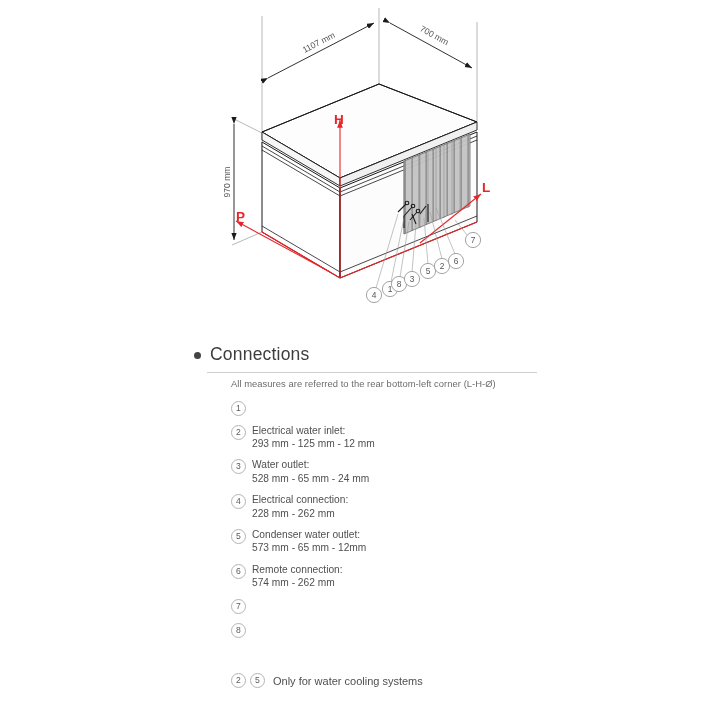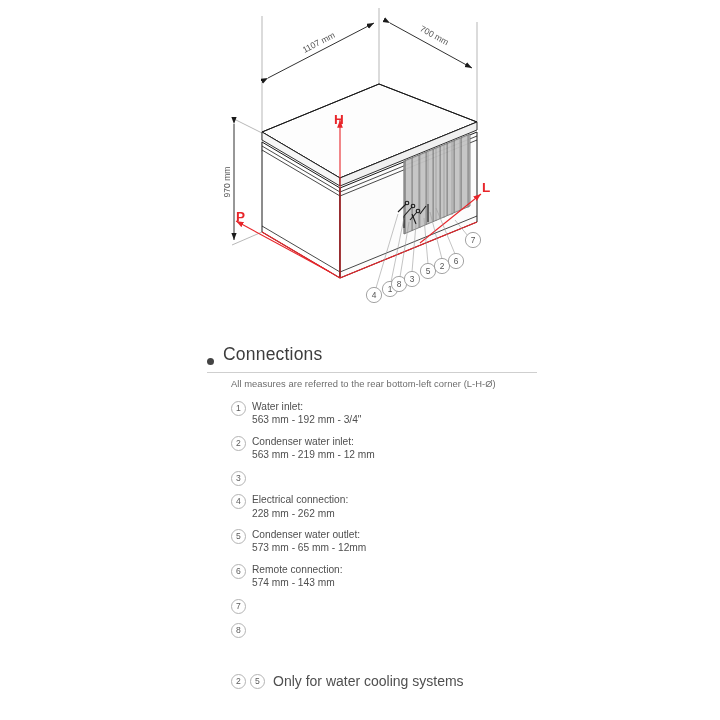--- a/index.html
+++ b/index.html
@@ -12,22 +12,22 @@
   #page{position:absolute;inset:0;}
 
   
   #drawing{position:absolute;left:0;top:0;width:720px;height:330px;}
 
   
   #connections{
     position:absolute;left:0;top:336px;width:720px;height:384px;
   }
   .sec-head{
-    position:absolute;left:207px;top:10px;width:330px;
-    display:flex;align-items:flex-end;gap:9px;
+    position:absolute;left:194px;top:10px;width:330px;
+    display:flex;align-items:center;gap:9px;
   }
   .sec-bullet{
     width:7px;height:7px;border-radius:50%;background:#444;
     display:block;flex:0 0 auto;position:relative;top:1px;
   }
   .sec-title{
     font-size:17.5px;color:#3d3d3d;letter-spacing:.2px;
     font-weight:400;line-height:1;
   }
   .sec-rule{
@@ -53,21 +53,21 @@
   }
   .conn-text{font-size:10.2px;line-height:13.2px;color:#4f4f4f;}
   .conn-label{display:block;}
   .conn-value{display:block;}
 
   .footer-note{
     position:absolute;left:231px;top:337px;
     display:flex;align-items:center;gap:4px;
   }
   .footer-note .bubble{top:0;}
-  .footer-txt{font-size:14px;color:#4f4f4f;margin-left:4px;}
+  .footer-txt{font-size:11px;color:#4f4f4f;margin-left:4px;}
 
   .dim-label{
     fill:#555;font-size:8.6px;
     font-family:"Liberation Sans","DejaVu Sans",sans-serif;
   }
   .axis-label{
     fill:#e8252a;font-size:13.5px;font-weight:bold;
     font-family:"Liberation Sans","DejaVu Sans",sans-serif;
   }
   .cal-num{
@@ -237,36 +237,36 @@
       <span class="sec-title">Connections</span>
     </div>
     <div class="sec-rule"></div>
 
     <div class="sub-note">All measures are referred to the rear bottom-left corner (L-H-Ø)</div>
 
     <div class="conn-list">
 
       <div class="conn-item">
         <span class="bubble">1</span>
-        <span class="conn-text">
-          <span class="conn-label">Water inlet:</span>
-          <span class="conn-value">563 mm - 192 mm - 3/4"</span>
-        </span>
       </div>
 
       <div class="conn-item">
         <span class="bubble">2</span>
         <span class="conn-text">
-          <span class="conn-label">Condenser water inlet:</span>
-          <span class="conn-value">563 mm - 219 mm - 12 mm</span>
+          <span class="conn-label">Electrical water inlet:</span>
+          <span class="conn-value">293 mm - 125 mm - 12 mm</span>
         </span>
       </div>
 
       <div class="conn-item">
         <span class="bubble">3</span>
+        <span class="conn-text">
+          <span class="conn-label">Water outlet:</span>
+          <span class="conn-value">528 mm - 65 mm - 24 mm</span>
+        </span>
       </div>
 
       <div class="conn-item">
         <span class="bubble">4</span>
         <span class="conn-text">
           <span class="conn-label">Electrical connection:</span>
           <span class="conn-value">228 mm - 262 mm</span>
         </span>
       </div>
 
@@ -275,21 +275,21 @@
         <span class="conn-text">
           <span class="conn-label">Condenser water outlet:</span>
           <span class="conn-value">573 mm - 65 mm - 12mm</span>
         </span>
       </div>
 
       <div class="conn-item">
         <span class="bubble">6</span>
         <span class="conn-text">
           <span class="conn-label">Remote connection:</span>
-          <span class="conn-value">574 mm - 143 mm</span>
+          <span class="conn-value">574 mm - 262 mm</span>
         </span>
       </div>
 
       <div class="conn-item">
         <span class="bubble">7</span>
       </div>
 
       <div class="conn-item">
         <span class="bubble">8</span>
       </div>

